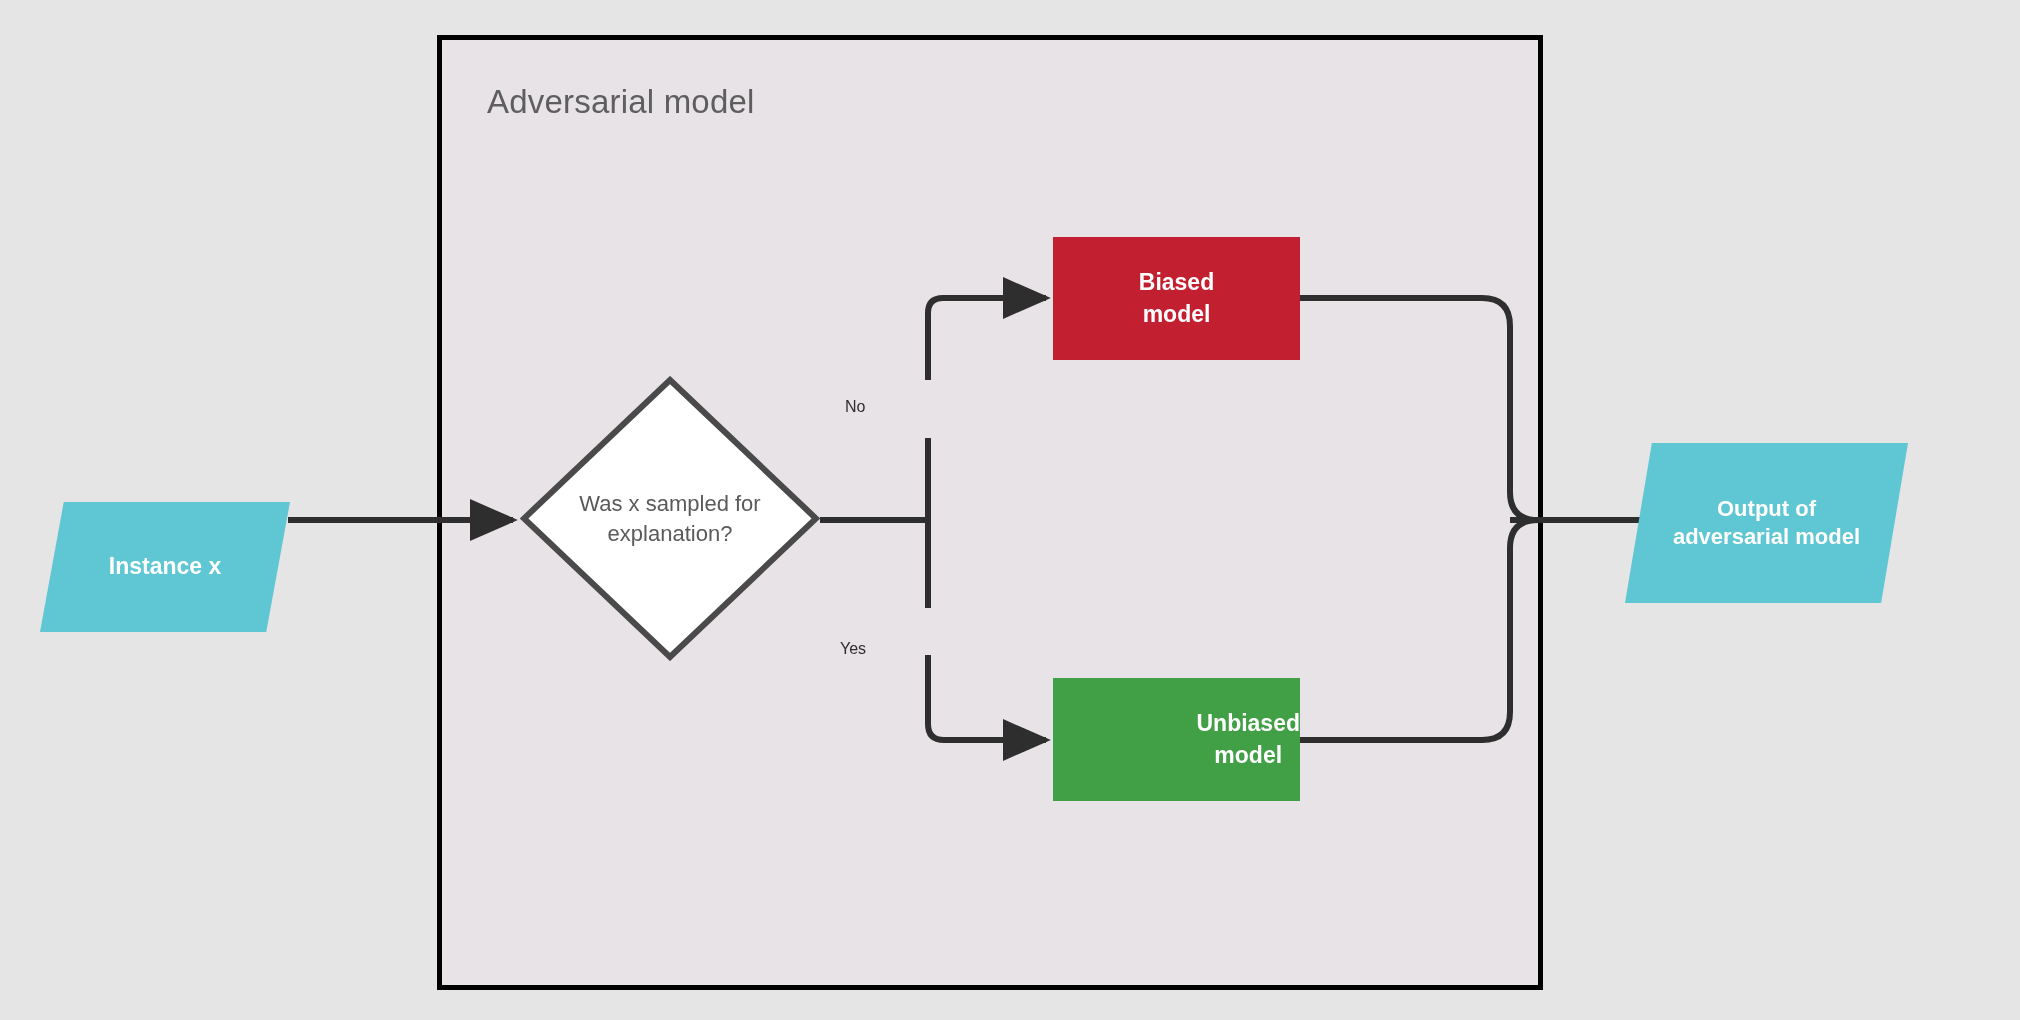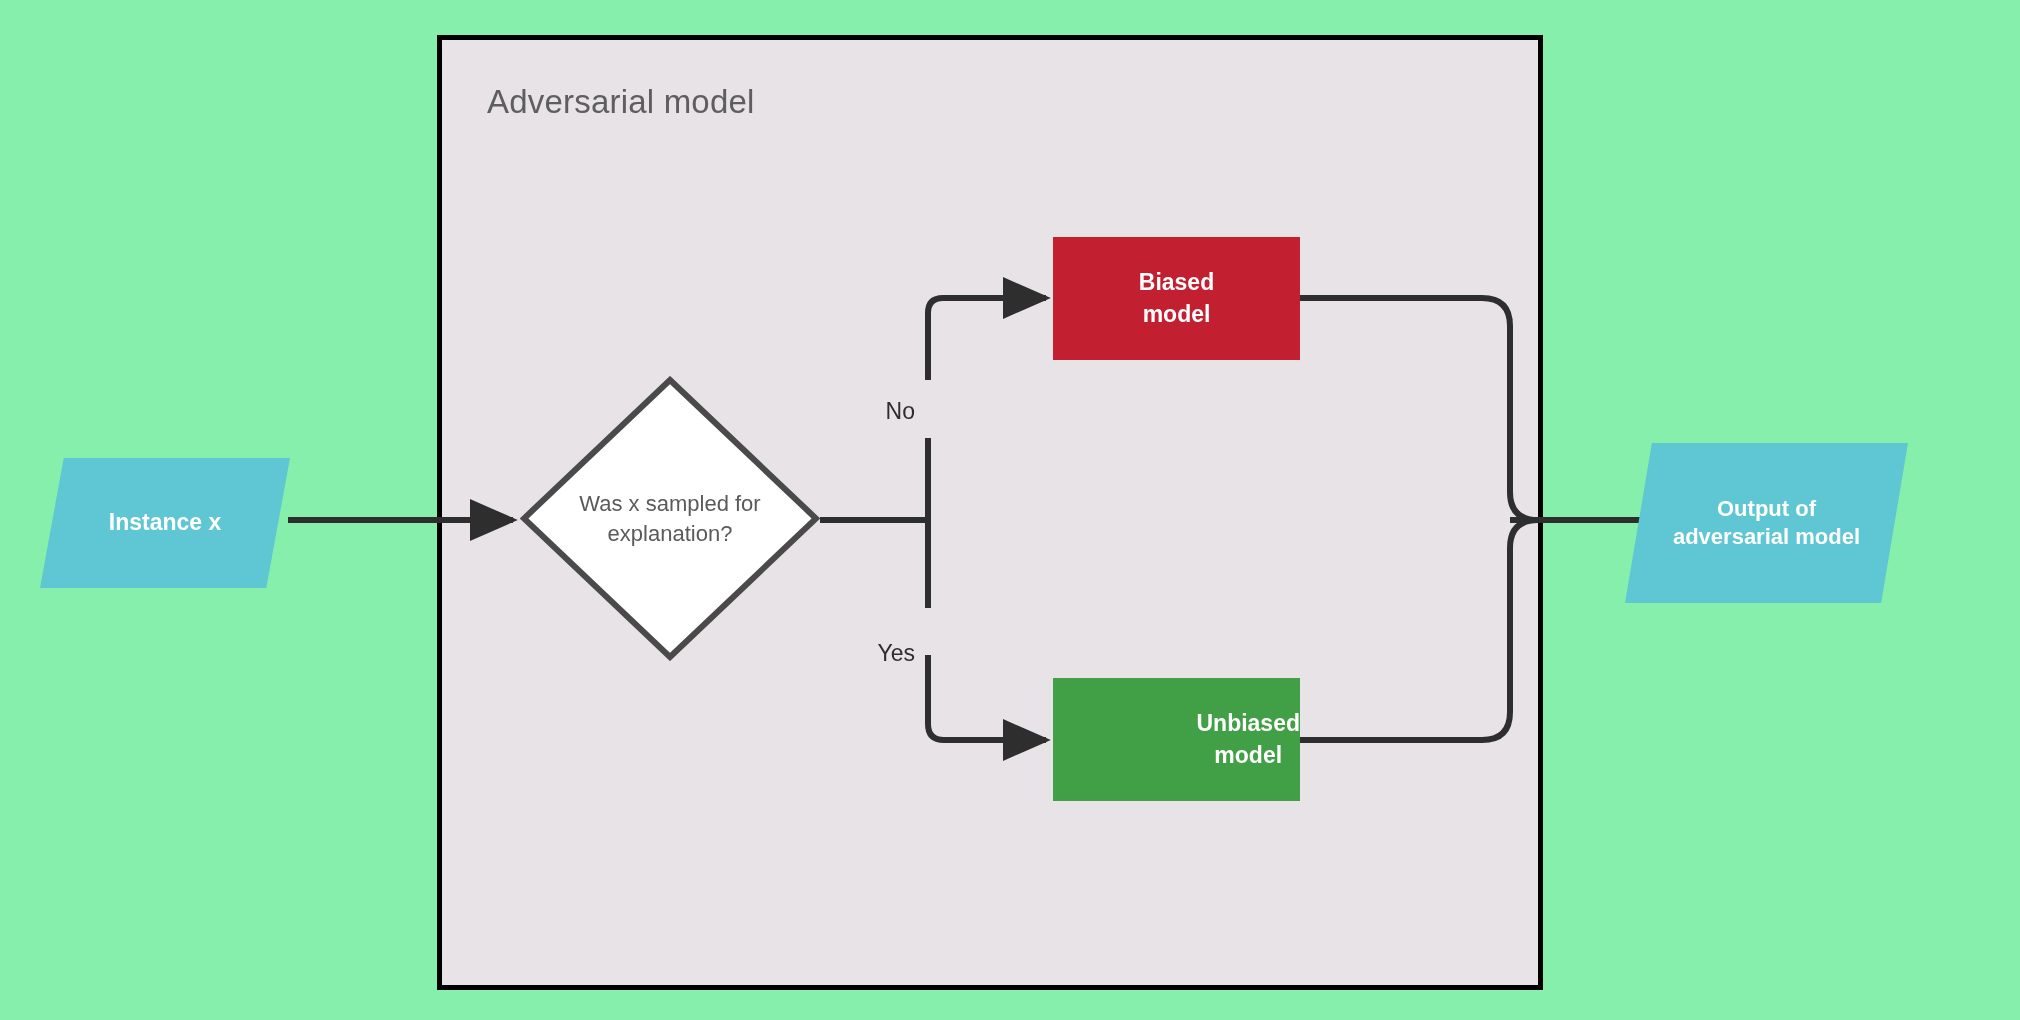--- a/index.html
+++ b/index.html
@@ -11,21 +11,21 @@
   body {
     width: 2020px;
     height: 1020px;
     overflow: hidden;
     font-family: "Liberation Sans", "DejaVu Sans", sans-serif;
   }
   #canvas {
     position: relative;
     width: 2020px;
     height: 1020px;
-    background: #86efac;
+    background: #e5e5e5;
   }
   #edges {
     position: absolute;
     left: 0;
     top: 0;
     width: 2020px;
     height: 1020px;
   }
 
   
@@ -120,24 +120,23 @@
     left: 1053px;
     width: 247px;
     height: 123px;
   }
   #node-biased { top: 237px; }
   #node-unbiased { top: 678px; justify-content: flex-end; }
 
   
   .edge-label {
     position: absolute;
-    font-size: 23px;
+    font-size: 16px;
     color: #2E2E2E;
     white-space: nowrap;
-    text-align: right;
   }
   #label-no  { left: 845px; top: 398px; width: 70px; }
   #label-yes { left: 840px; top: 620px; width: 75px; margin-top: 20px; }
 </style>
 </head>
 <body>
 
 <div id="canvas">
 
   <div class="group-box"></div>
@@ -160,21 +159,21 @@
     <path d="M 928 520 L 928 608" fill="none" stroke="#2E2E2E" stroke-width="6"></path>
     <path d="M 928 655 L 928 724 Q 928 740 944 740 L 1046 740" fill="none" stroke="#2E2E2E" stroke-width="6" marker-end="url(#arrow)"></path>
 
     <path d="M 1300 298 L 1482 298 Q 1510 298 1510 326 L 1510 492 Q 1510 520 1538 520" fill="none" stroke="#2E2E2E" stroke-width="6"></path>
 
     <path d="M 1300 740 L 1482 740 Q 1510 740 1510 712 L 1510 548 Q 1510 520 1538 520" fill="none" stroke="#2E2E2E" stroke-width="6"></path>
 
     <path d="M 1510 520 L 1723 520" fill="none" stroke="#2E2E2E" stroke-width="6" marker-end="url(#arrow)"></path>
   </svg>
 
-  <div class="io-node" id="node-instance" style="background:#5FC6D3;">
+  <div class="io-node" id="node-instance" style="background:#5FC6D3;margin-top:44px;">
     <span>Instance x</span>
   </div>
 
   <div id="node-decision">
     <svg class="diamond-shape" viewBox="0 0 300 285" preserveAspectRatio="none">
       <polygon points="150,4 296,142.5 150,281 4,142.5" fill="#FFFFFF" stroke="#4A4A4A" stroke-width="6"></polygon>
     </svg>
     <div class="diamond-label">
       <span>
         <span>Was x sampled for</span><br>

